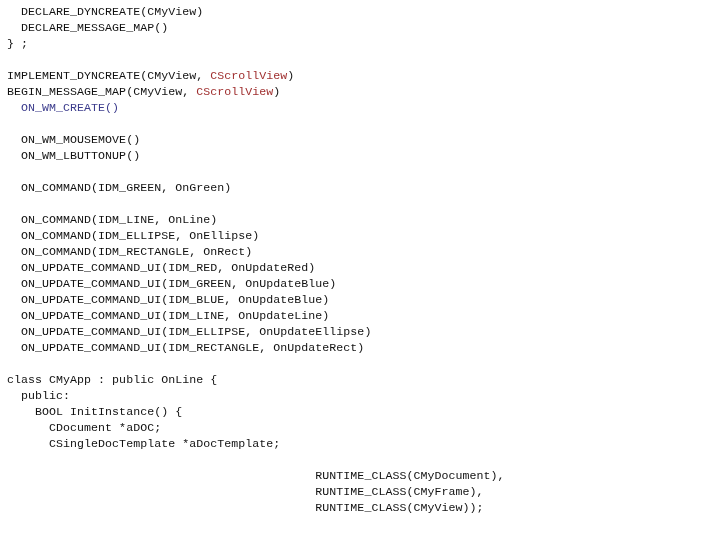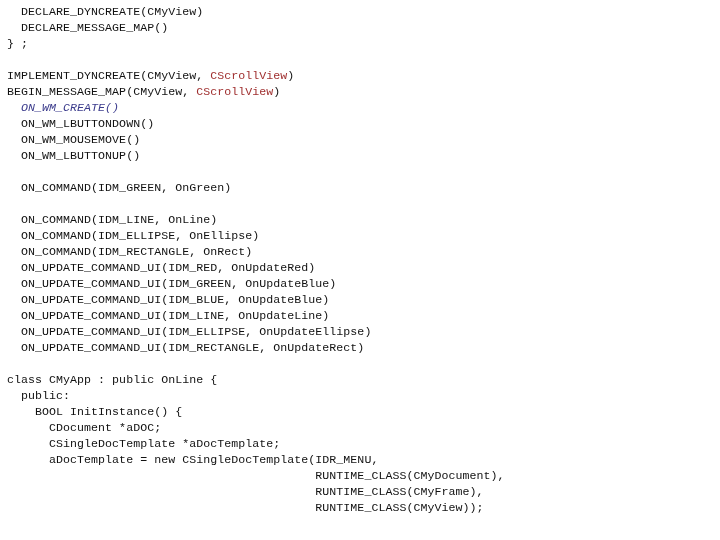--- a/index.html
+++ b/index.html
@@ -32,52 +32,52 @@
     letter-spacing: 0.05px;
     white-space: pre;
     color: #111111;
     font-family: "Liberation Mono", "DejaVu Sans Mono", monospace;
   }
   .code-line.blank {
     color: transparent;
   }
   .tok { white-space: pre; font-family: inherit; font-size: inherit; }
   .tok-plain  { color: #111111; }
-  .tok-blue   { color: #3b3b8c; font-style: italic; }
+  .tok-blue   { color: #3b3b8c; }
   .tok-red    { color: #a03030; }
 </style>
 </head>
 <body>
 
 <div id="code-listing">
     <div class="code-line"><span class="tok tok-plain">  </span><span class="tok tok-plain">DECLARE_DYNCREATE(CMyView)</span></div>
     <div class="code-line"><span class="tok tok-plain">  </span><span class="tok tok-plain">DECLARE_MESSAGE_MAP()</span></div>
     <div class="code-line"><span class="tok tok-plain">} ;</span></div>
     <div class="code-line blank">&nbsp;</div>
     <div class="code-line"><span class="tok tok-plain">IMPLEMENT_DYNCREATE(CMyView, </span><span class="tok tok-red">CScrollView</span><span class="tok tok-plain">)</span></div>
     <div class="code-line"><span class="tok tok-plain">BEGIN_MESSAGE_MAP(CMyView, </span><span class="tok tok-red">CScrollView</span><span class="tok tok-plain">)</span></div>
     <div class="code-line"><span class="tok tok-plain">  </span><span class="tok tok-blue">ON_WM_CREATE()</span></div>
-    <div class="code-line"><span class="tok tok-plain">  </span><span class="tok tok-plain">ON_WM_LBUTTONDOWN()</span></div>
+    <div class="code-line"><span class="tok tok-plain">  </span></div>
     <div class="code-line"><span class="tok tok-plain">  </span><span class="tok tok-plain">ON_WM_MOUSEMOVE()</span></div>
     <div class="code-line"><span class="tok tok-plain">  </span><span class="tok tok-plain">ON_WM_LBUTTONUP()</span></div>
     <div class="code-line"><span class="tok tok-plain">  </span></div>
     <div class="code-line"><span class="tok tok-plain">  </span><span class="tok tok-plain">ON_COMMAND(IDM_GREEN, OnGreen)</span></div>
     <div class="code-line"><span class="tok tok-plain">  </span></div>
     <div class="code-line"><span class="tok tok-plain">  </span><span class="tok tok-plain">ON_COMMAND(IDM_LINE, OnLine)</span></div>
     <div class="code-line"><span class="tok tok-plain">  </span><span class="tok tok-plain">ON_COMMAND(IDM_ELLIPSE, OnEllipse)</span></div>
     <div class="code-line"><span class="tok tok-plain">  </span><span class="tok tok-plain">ON_COMMAND(IDM_RECTANGLE, OnRect)</span></div>
     <div class="code-line"><span class="tok tok-plain">  </span><span class="tok tok-plain">ON_UPDATE_COMMAND_UI(IDM_RED, OnUpdateRed)</span></div>
     <div class="code-line"><span class="tok tok-plain">  </span><span class="tok tok-plain">ON_UPDATE_COMMAND_UI(IDM_GREEN, OnUpdateBlue)</span></div>
     <div class="code-line"><span class="tok tok-plain">  </span><span class="tok tok-plain">ON_UPDATE_COMMAND_UI(IDM_BLUE, OnUpdateBlue)</span></div>
     <div class="code-line"><span class="tok tok-plain">  </span><span class="tok tok-plain">ON_UPDATE_COMMAND_UI(IDM_LINE, OnUpdateLine)</span></div>
     <div class="code-line"><span class="tok tok-plain">  </span><span class="tok tok-plain">ON_UPDATE_COMMAND_UI(IDM_ELLIPSE, OnUpdateEllipse)</span></div>
     <div class="code-line"><span class="tok tok-plain">  </span><span class="tok tok-plain">ON_UPDATE_COMMAND_UI(IDM_RECTANGLE, OnUpdateRect)</span></div>
     <div class="code-line blank">&nbsp;</div>
     <div class="code-line"><span class="tok tok-plain">class CMyApp : public OnLine {</span></div>
     <div class="code-line"><span class="tok tok-plain">  </span><span class="tok tok-plain">public:</span></div>
     <div class="code-line"><span class="tok tok-plain">    </span><span class="tok tok-plain">BOOL InitInstance() {</span></div>
     <div class="code-line"><span class="tok tok-plain">      </span><span class="tok tok-plain">CDocument *aDOC;</span></div>
     <div class="code-line"><span class="tok tok-plain">      </span><span class="tok tok-plain">CSingleDocTemplate *aDocTemplate;</span></div>
-    <div class="code-line"><span class="tok tok-plain">      </span><span class="tok tok-plain">aDocTemplate = new CSingleDocTemplate(IDR_MENU,</span></div>
+    <div class="code-line"><span class="tok tok-plain">      </span></div>
     <div class="code-line"><span class="tok tok-plain">                                            </span><span class="tok tok-plain">RUNTIME_CLASS(CMyDocument),</span></div>
     <div class="code-line"><span class="tok tok-plain">                                            </span><span class="tok tok-plain">RUNTIME_CLASS(CMyFrame),</span></div>
     <div class="code-line"><span class="tok tok-plain">                                            </span><span class="tok tok-plain">RUNTIME_CLASS(CMyView));</span></div>
   </div>
 
 </body></html>

